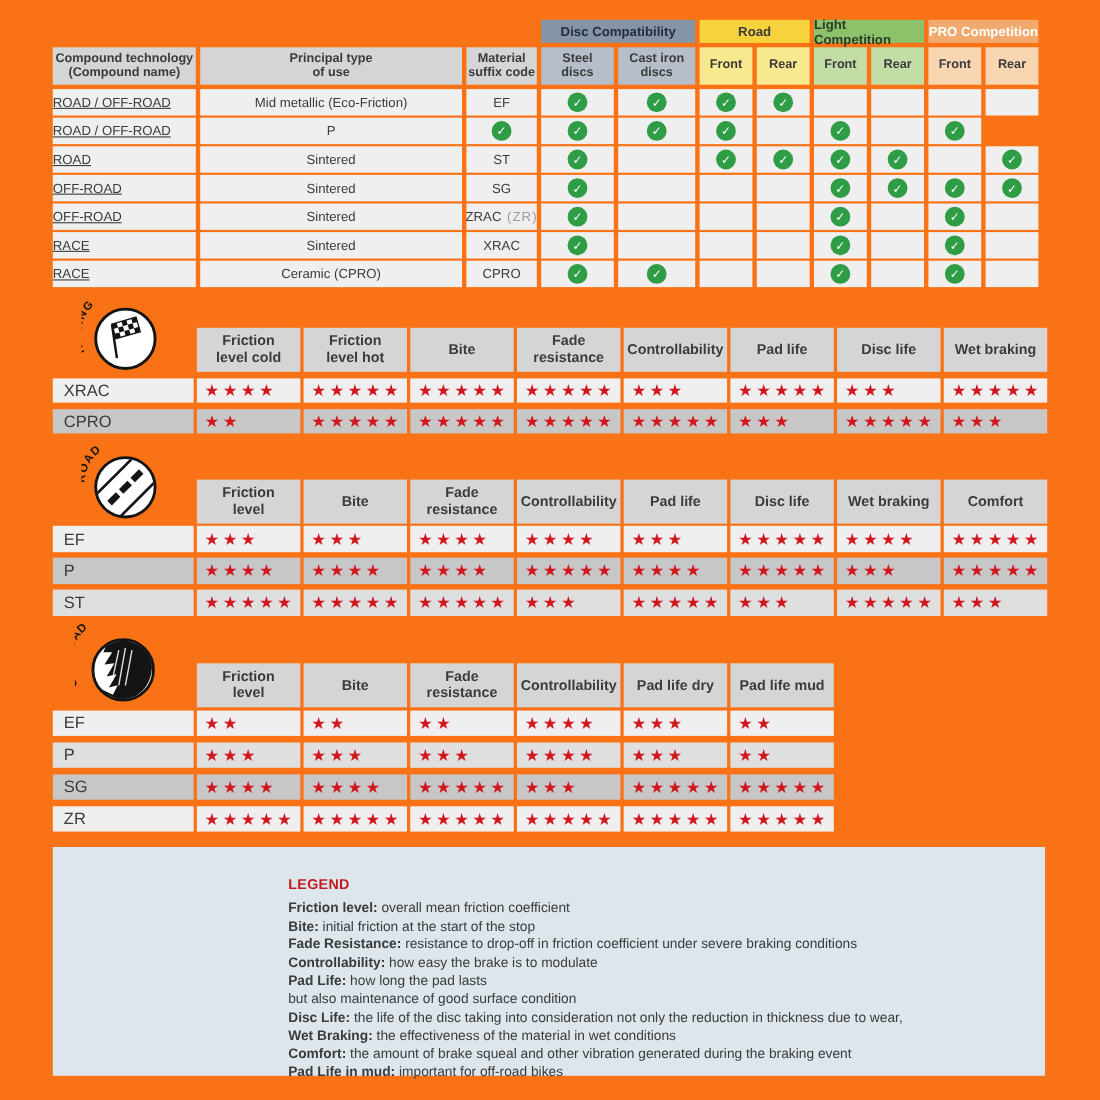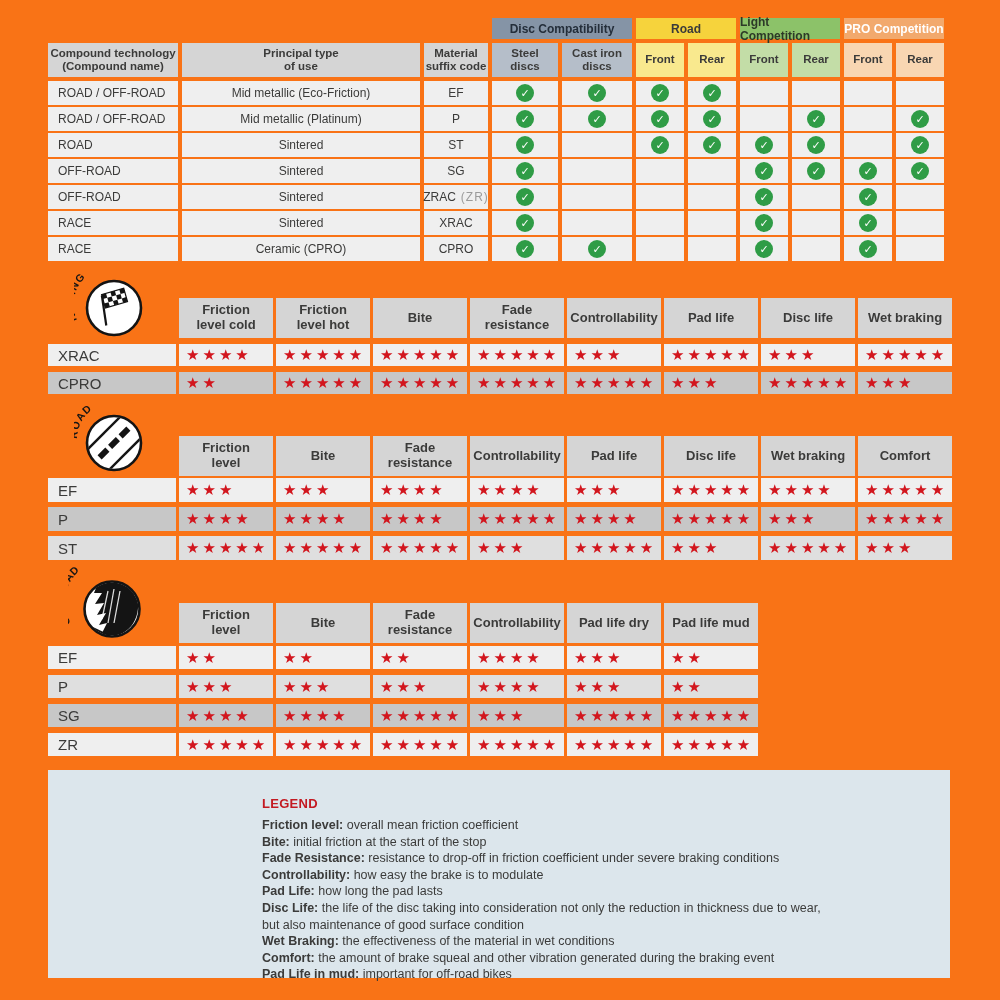--- a/index.html
+++ b/index.html
@@ -17,21 +17,21 @@
   .tt-head { height:34px; display:flex; align-items:center; justify-content:center; text-align:center;
              font-size:11.5px; font-weight:bold; line-height:1.15; white-space:pre-line; }
   .tone-gray   { background:#d5d5d5; }
   .tone-slate  { background:#b5bec9; }
   .tone-yellow { background:#f9e98e; }
   .tone-green  { background:#c3dda7; }
   .tone-orange { background:#f8d6b2; }
   .tt-row { margin-bottom:2px; }
   .tt-cell { height:24px; background:#efefef; display:flex; align-items:center; justify-content:center;
              font-size:12px; }
-  .tt-use { justify-content:flex-start; padding-left:10px; box-sizing:border-box; }
+  .tt-use { justify-content:flex-start; box-sizing:border-box;text-decoration:underline; }
   .code-note { color:#9b9b9b; margin-left:5px; letter-spacing:1px; }
   .check { width:18px; height:18px; border-radius:50%; background:#2f9c46; color:#fff; font-size:11px;
            font-weight:bold; display:flex; align-items:center; justify-content:center; }
 
   
   .grid9 { display:grid; grid-template-columns:128px repeat(8,94px); column-gap:3px; }
   .sec-head { height:40px; background:#d5d5d5; display:flex; align-items:center; justify-content:center;
               text-align:center; font-size:13px; font-weight:bold; line-height:1.12; white-space:pre-line; }
   .sec-spacer { background:transparent; }
   .sec-row-label { font-size:15px; display:flex; align-items:center; padding-left:10px; box-sizing:border-box; }
@@ -118,21 +118,20 @@
           <div class="tt-cell">
             <span class="check">✓</span>
           </div>
           <div class="tt-cell"></div>
           <div class="tt-cell"></div>
           <div class="tt-cell"></div>
           <div class="tt-cell"></div>
         </div>
         <div class="grid11 tt-row">
           <div class="tt-cell tt-use">ROAD / OFF-ROAD</div>
-          <div class="tt-cell">Mid metallic (Platinum)</div>
           <div class="tt-cell">P</div>
           <div class="tt-cell">
             <span class="check">✓</span>
           </div>
           <div class="tt-cell">
             <span class="check">✓</span>
           </div>
           <div class="tt-cell">
             <span class="check">✓</span>
           </div>
@@ -462,22 +461,22 @@
 
   <div id="legend-box">
     <div id="legend-content">
       <div id="legend-title">LEGEND</div>
       <div id="legend-entries">
           <div class="legend-line"><b>Friction level: </b>overall mean friction coefficient</div>
           <div class="legend-line"><b>Bite: </b>initial friction at the start of the stop</div>
           <div class="legend-line"><b>Fade Resistance: </b>resistance to drop-off in friction coefficient under severe braking conditions</div>
           <div class="legend-line"><b>Controllability: </b>how easy the brake is to modulate</div>
           <div class="legend-line"><b>Pad Life: </b>how long the pad lasts</div>
+          <div class="legend-line">but also maintenance of good surface condition</div>
           <div class="legend-line"><b>Disc Life: </b>the life of the disc taking into consideration not only the reduction in thickness due to wear,</div>
-          <div class="legend-line">but also maintenance of good surface condition</div>
           <div class="legend-line"><b>Wet Braking: </b>the effectiveness of the material in wet conditions</div>
           <div class="legend-line"><b>Comfort: </b>the amount of brake squeal and other vibration generated during the braking event</div>
           <div class="legend-line"><b>Pad Life in mud: </b>important for off-road bikes</div>
         </div>
     </div>
   </div>
 
 </div>
 
 </body></html>

